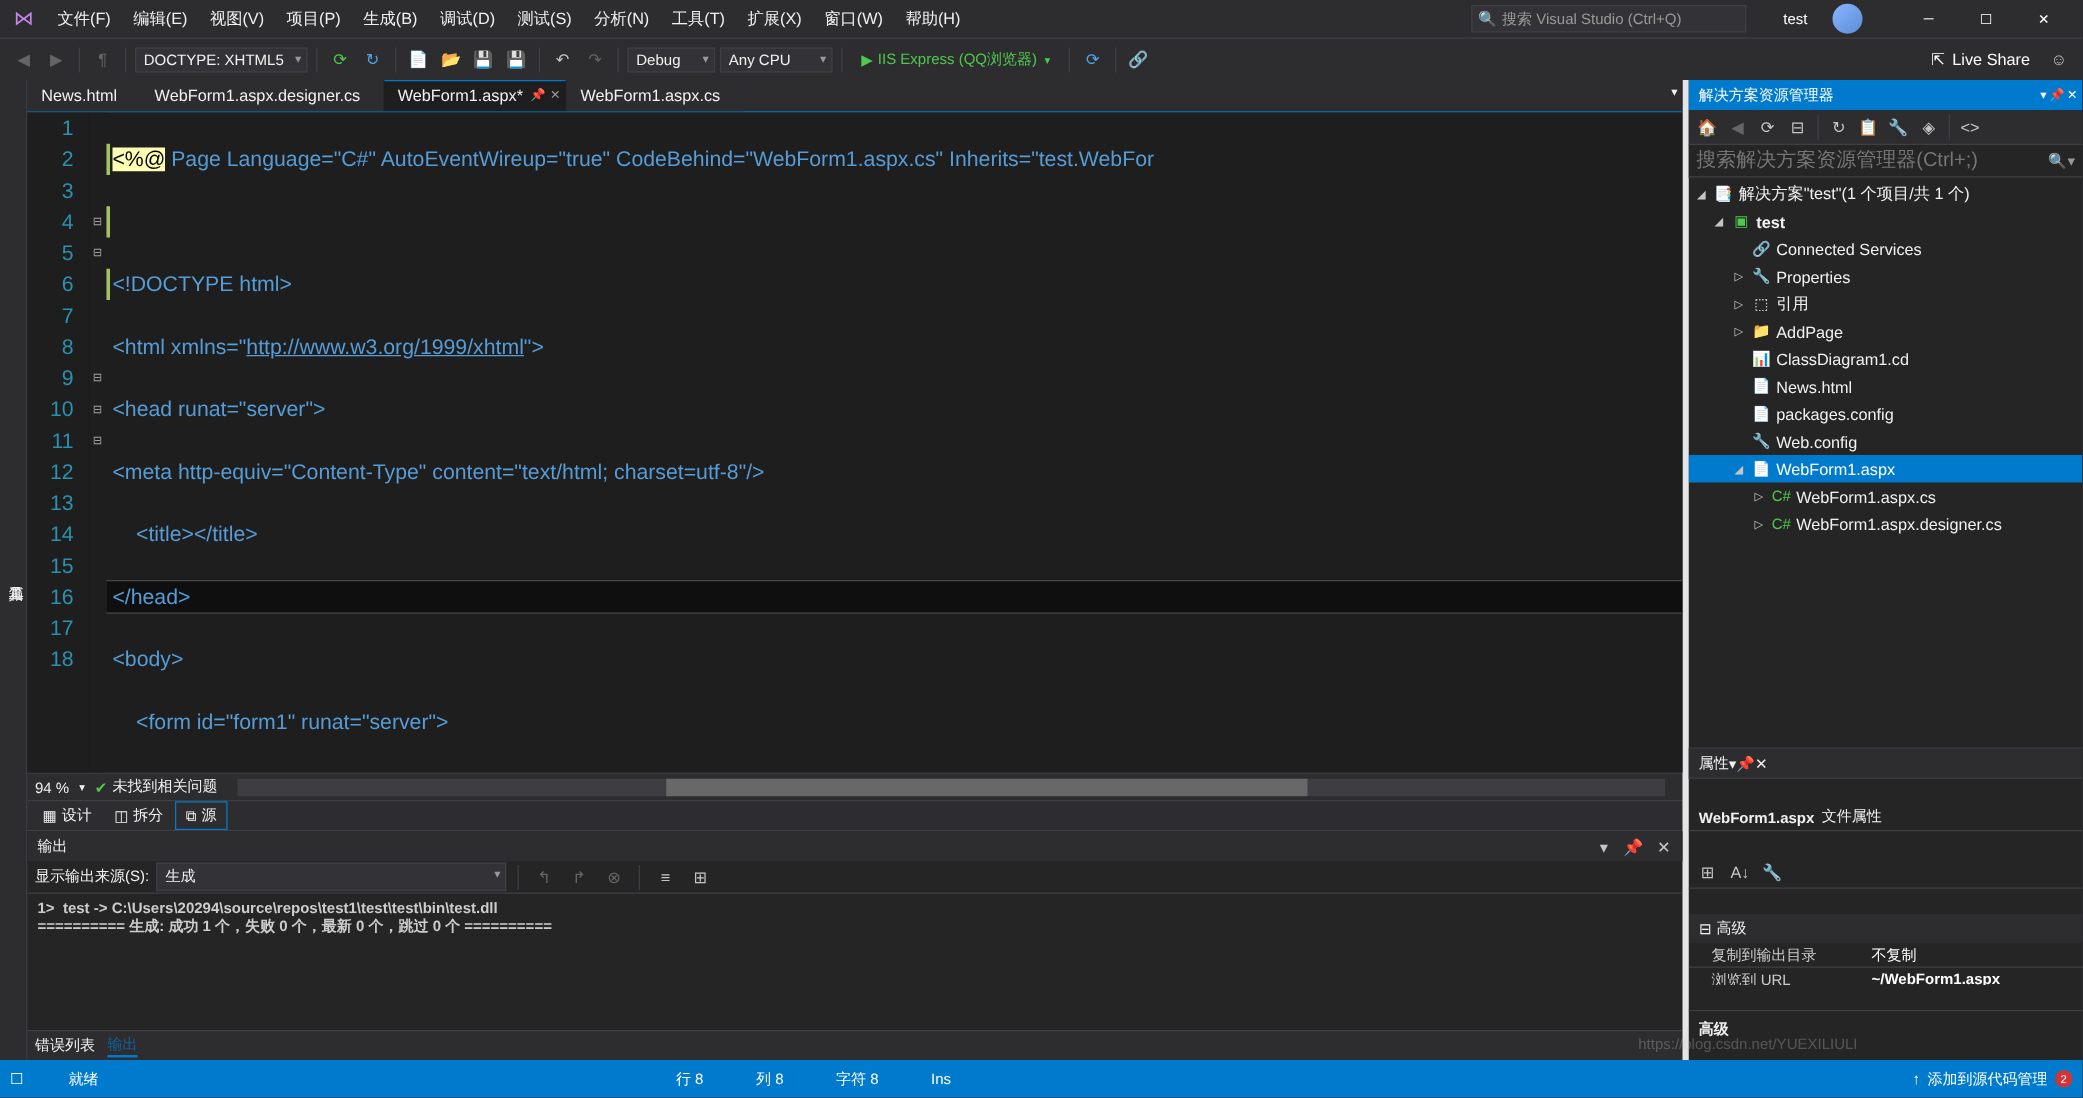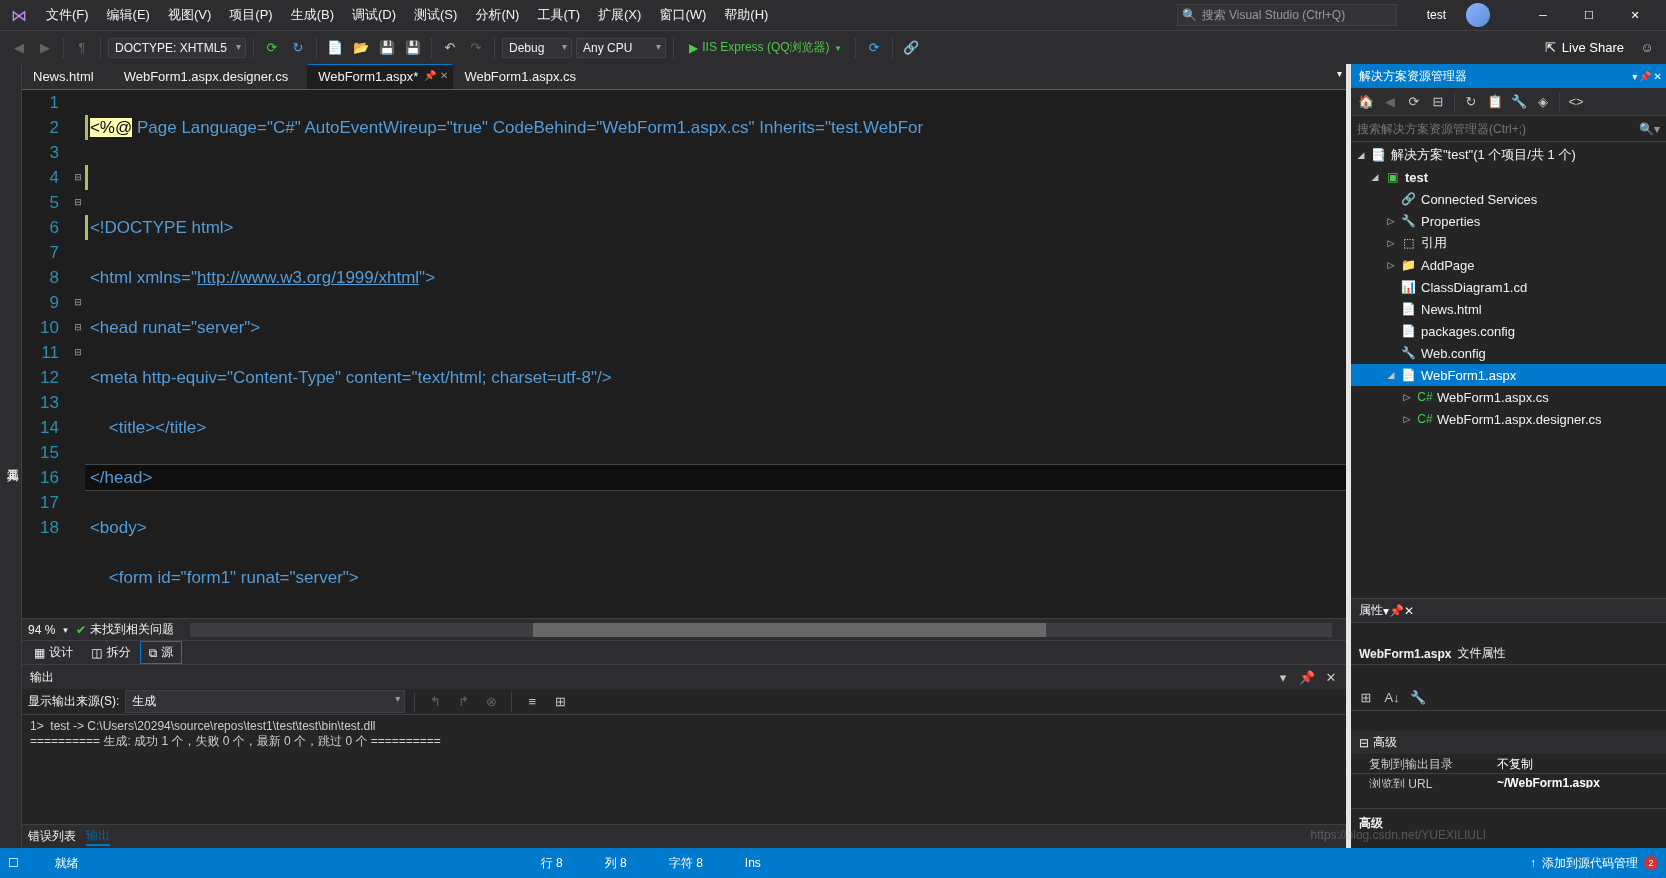--- a/index.html
+++ b/index.html
@@ -47,30 +47,30 @@
 .zoom { color:#f1f1f1; }
 .issues { color:#f1f1f1; display:flex; align-items:center; gap:4px; }
 .issues .ok { color:#4ec94e; }
 .view-toggle { height:24px; background:#2d2d30; display:flex; align-items:center; padding:0 4px; gap:2px; border-top:1px solid #3f3f46; }
 .vt-btn { padding:2px 8px; color:#f1f1f1; font-size:12px; cursor:pointer; display:flex; align-items:center; gap:4px; }
 .vt-btn.sel { outline:1px solid #007acc; }
 .output-panel { background:#252526; border-top:1px solid #3f3f46; display:flex; flex-direction:column; }
 .out-header { height:24px; background:#2d2d30; display:flex; align-items:center; padding:0 8px; gap:6px; font-size:12px; position:relative; }
 .out-header .ctrls { position:absolute; right:4px; display:flex; gap:2px; }
 .out-toolbar { height:26px; display:flex; align-items:center; padding:0 6px; gap:6px; font-size:12px; border-bottom:1px solid #3f3f46; }
-.out-body { flex:1; padding:4px 8px; font-family:Consolas,monospace; font-size:12px; color:#cccccc; white-space:pre; overflow:hidden; }
+.out-body { flex:1; padding:4px 8px; font-family:Consolas,monospace; font-size:12px; color:#cccccc; white-space:pre; overflow:hidden;font-weight:bold; }
 .out-tabs { height:24px; background:#2d2d30; border-top:1px solid #3f3f46; display:flex; align-items:center; padding:0 6px; gap:10px; font-size:12px; }
 .out-tabs .t { color:#f1f1f1; cursor:pointer; }
 .out-tabs .t.sel { color:#0e639c; border-bottom:2px solid #007acc; }
 .right-side { width:320px; background:#252526; display:flex; flex-direction:column; border-left:5px solid #e5e5e5; }
 .panel-header { height:24px; background:#007acc; color:#fff; display:flex; align-items:center; padding:0 8px; font-size:12px; position:relative; }
 .panel-header .ctrls { position:absolute; right:4px; display:flex; gap:2px; font-size:10px; }
 .se-toolbar { height:28px; background:#2d2d30; display:flex; align-items:center; padding:0 4px; gap:2px; border-bottom:1px solid #3f3f46; }
 .se-search { height:26px; background:#252526; border-bottom:1px solid #3f3f46; display:flex; align-items:center; padding:0 6px; position:relative; }
-.se-search input { flex:1; background:transparent; border:none; color:#fef9c3; font-size:12px; outline:none; }
+.se-search input { flex:1; background:transparent; border:none; color:#fef9c3; font-size:16px; outline:none; }
 .tree { flex:1; overflow:auto; padding:2px 0; font-size:13px; min-height:0; }
 .tree-node { display:flex; align-items:center; height:22px; padding:0 4px; cursor:pointer; gap:4px; }
 .tree-node.sel { background:#007acc; color:#fff; }
 .tree-node .exp { width:12px; font-size:9px; color:#c5c5c5; text-align:center; }
 .tree-node .ico { width:16px; text-align:center; font-size:12px; }
 .ind-1 { padding-left:18px; } .ind-2 { padding-left:34px; } .ind-3 { padding-left:50px; }
 .props { border-top:1px solid #3f3f46; display:flex; flex-direction:column;gap:20px; }
 .props-header { height:24px; background:#2d2d30; display:flex; align-items:center; padding:0 8px; font-size:12px; position:relative; border-bottom:1px solid #3f3f46; }
 .props-sub { height:22px; padding:0 8px; display:flex; align-items:center; font-size:12px; gap:6px; border-bottom:1px solid #3f3f46; }
 .props-tb { height:26px; display:flex; align-items:center; padding:0 4px; gap:4px; border-bottom:1px solid #3f3f46; }

